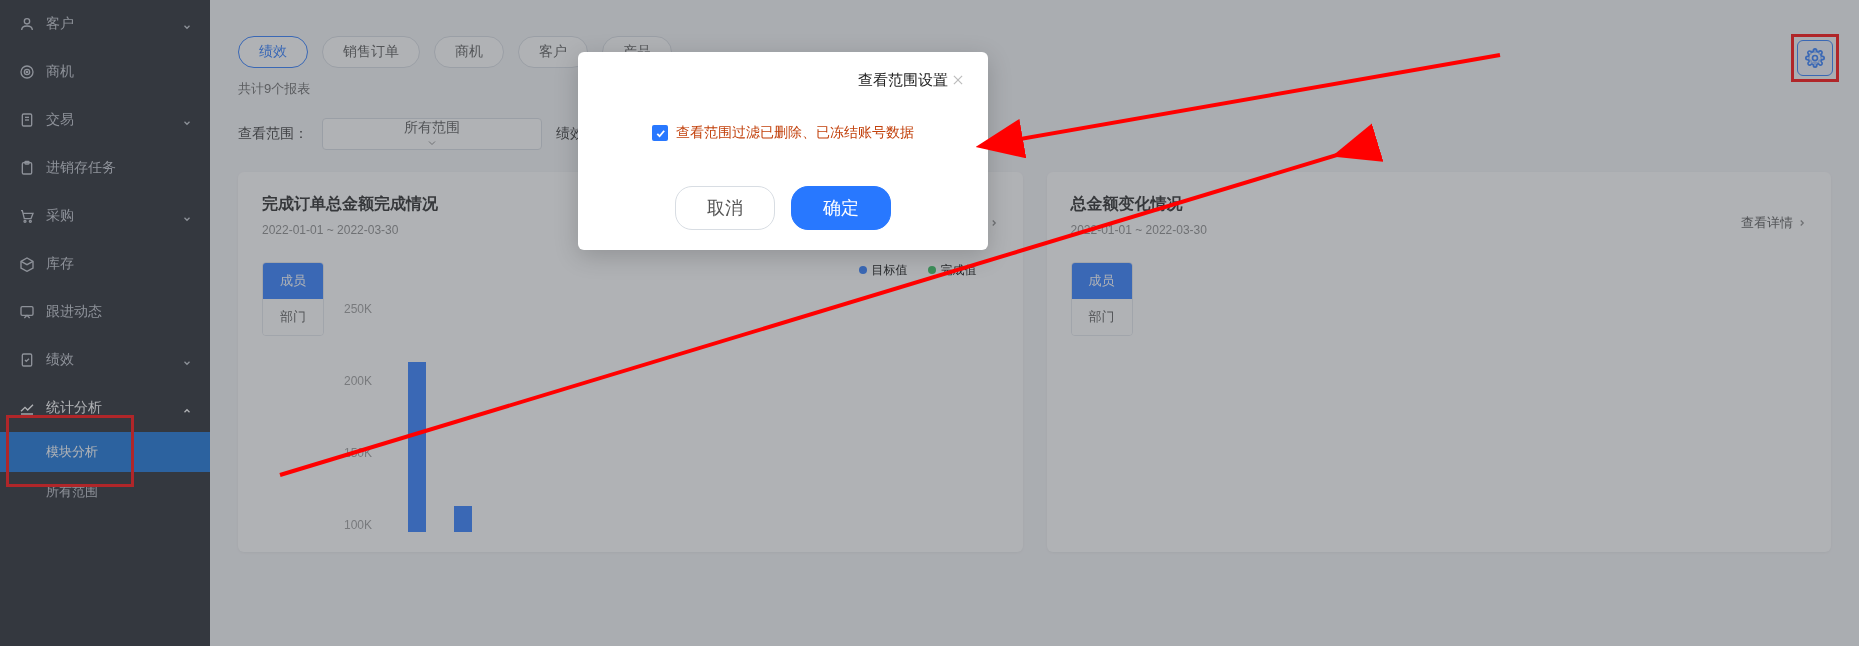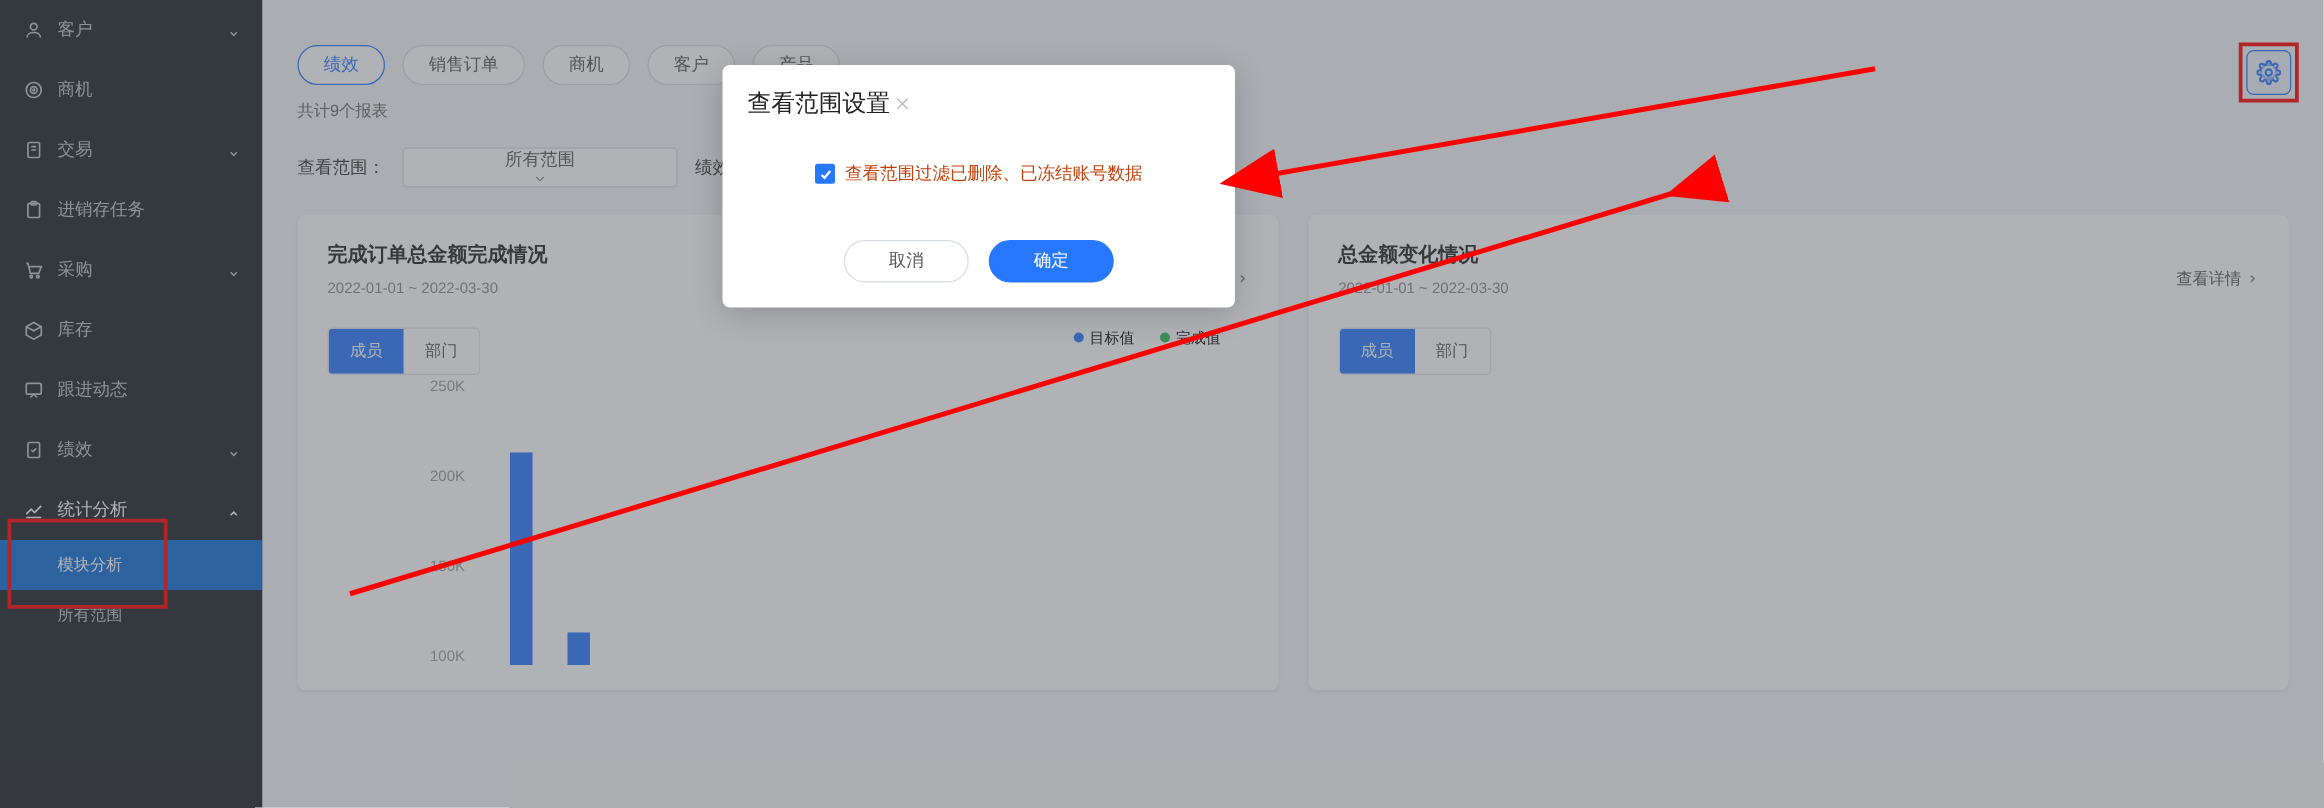--- a/index.html
+++ b/index.html
@@ -29,41 +29,41 @@
   
   .gear-btn { position: absolute; right: 26px; top: 40px; width: 36px; height: 36px; border: 1px solid #2878ff; border-radius: 6px; display: flex; align-items: center; justify-content: center; background: #eef3fb; cursor: pointer; }
   .gear-highlight { position: absolute; right: 20px; top: 34px; width: 48px; height: 48px; border: 3px solid #ff0000; pointer-events: none; z-index: 5; }
 
   
   .cards { display: flex; gap: 24px; padding: 0 28px; }
   .card { flex: 1; background: #fff; border-radius: 6px; padding: 22px 24px 16px 24px; height: 380px; box-shadow: 0 1px 3px rgba(0,0,0,0.06); position: relative; }
   .card-title { font-size: 16px; font-weight: 600; color: #222; margin-bottom: 8px; }
   .card-date { font-size: 12px; color: #888; }
   .card-detail { position: absolute; right: 24px; top: 42px; font-size: 13px; color: #555; cursor: pointer; display: inline-flex; align-items: center; gap: 4px; }
-  .tabs-side { position: absolute; left: 24px; top: 90px; display: flex; flex-direction: row; border: 1px solid #e3e7ed; border-radius: 4px; overflow: hidden; }
+  .tabs-side { position: absolute; left: 24px; top: 90px; display: flex; flex-direction: column; border: 1px solid #e3e7ed; border-radius: 4px; overflow: hidden; }
   .tabs-side .t { width: 60px; height: 36px; display: flex; align-items: center; justify-content: center; font-size: 13px; cursor: pointer; background: #fff; color: #555; }
   .tabs-side .t.active { background: #2878ff; color: #fff; }
   .legend { position: absolute; right: 46px; top: 90px; display: flex; gap: 20px; font-size: 12px; align-items: center; }
   .legend .dot { width: 8px; height: 8px; border-radius: 50%; display: inline-block; margin-right: 5px; }
   .chart-area { position: absolute; left: 100px; right: 30px; top: 130px; bottom: 20px; }
   .y-axis { position: absolute; left: 0; top: 0; bottom: 0; width: 40px; display: flex; flex-direction: column; justify-content: space-between; font-size: 12px; color: #999; text-align: center; }
   .bars { position: absolute; left: 50px; right: 0; top: 0; bottom: 0; display: flex; align-items: flex-end; gap: 28px; padding-left: 20px; }
   .bar { width: 18px; background: #2878ff; }
 
   
   .overlay { position: absolute; left: 0; top: 0; width: 100%; height: 100%; background: rgba(80,84,90,0.45); z-index: 100; }
   .modal { position: absolute; left: 578px; top: 52px; width: 410px; background: #fff; border-radius: 6px; box-shadow: 0 6px 24px rgba(0,0,0,0.18); z-index: 200; }
-  .modal-head { display: flex; align-items: center; justify-content: flex-start; padding: 18px 20px 16px 20px; font-size: 19px; color: #222; }
+  .modal-head { display: flex; align-items: center; justify-content: flex-end; padding: 18px 20px 16px 20px; font-size: 15px; color: #222; }
   .modal-close { width: 20px; height: 20px; cursor: pointer; color: #bbb; display:flex; align-items:center; justify-content:center; }
   .modal-body { padding: 18px 20px 30px 20px; display: flex; align-items: center; justify-content: center; }
   .modal-body .cb { width: 16px; height: 16px; background: #2878ff; display:inline-flex; align-items:center; justify-content:center; margin-right:8px; cursor:pointer; border-radius:2px;}
   .modal-body .cb svg { stroke: #fff; }
   .modal-body .txt { font-size: 14px; color: #c2410c; }
   .modal-foot { display: flex; justify-content: center; gap: 16px; padding: 14px 0 20px 0; }
-  .modal-foot .btn { width: 100px; height: 34px; border-radius: 17px; display: inline-flex; align-items: center; justify-content: center; font-size: 14px; cursor: pointer; text-align: center; }
+  .modal-foot .btn { width: 100px; height: 44px; border-radius: 17px; display: inline-flex; align-items: center; justify-content: center; font-size: 18px; cursor: pointer; text-align: center; }
   .modal-foot .btn.cancel { border: 1px solid #d8dde3; color: #555; background: #fff; }
   .modal-foot .btn.ok { border: 1px solid #2878ff; background: #2878ff; color: #fff; }
 
   
   .arrows { position: absolute; left: 210px; top: 0; right: 0; height: 646px; pointer-events: none; z-index: 300; }
 </style>
 </head>
 <body>
 
 <div class="sidebar">

